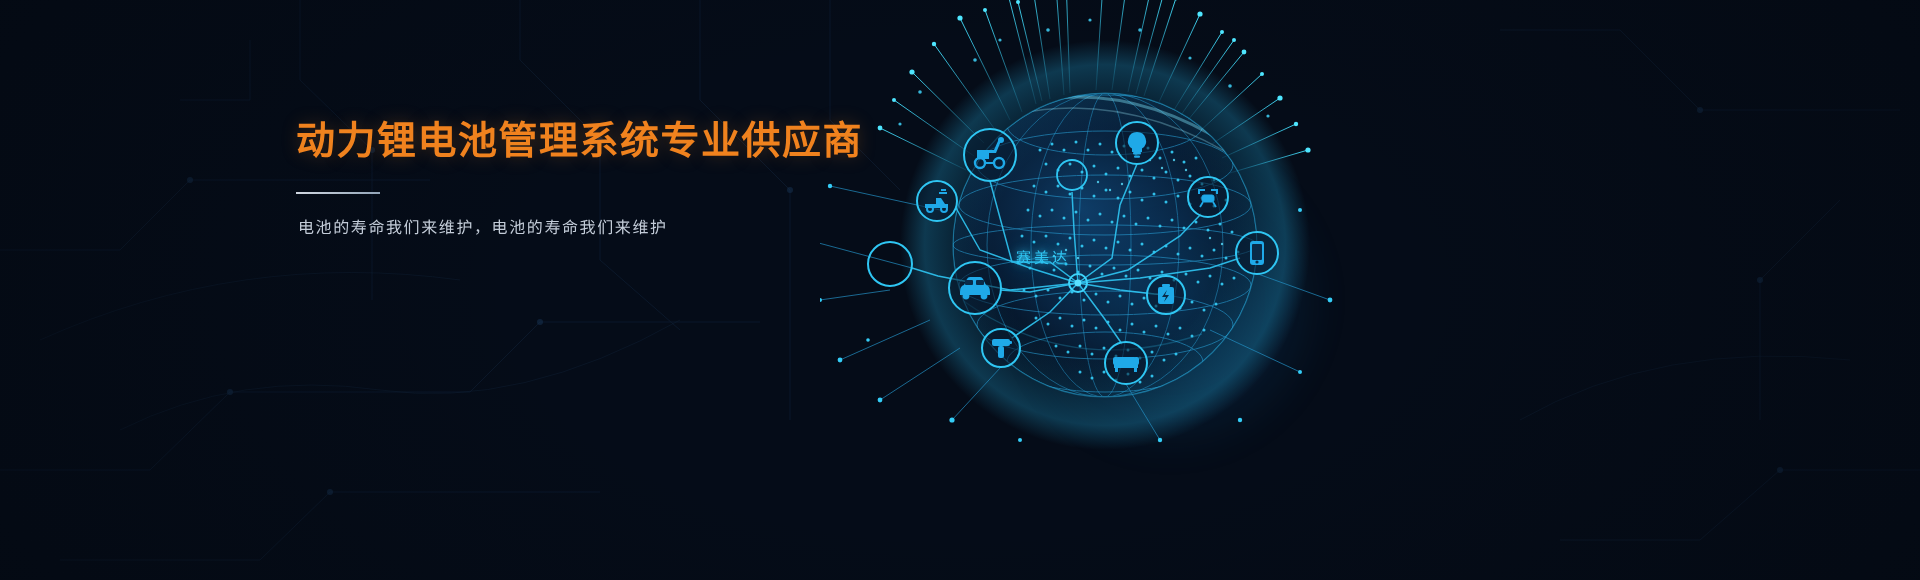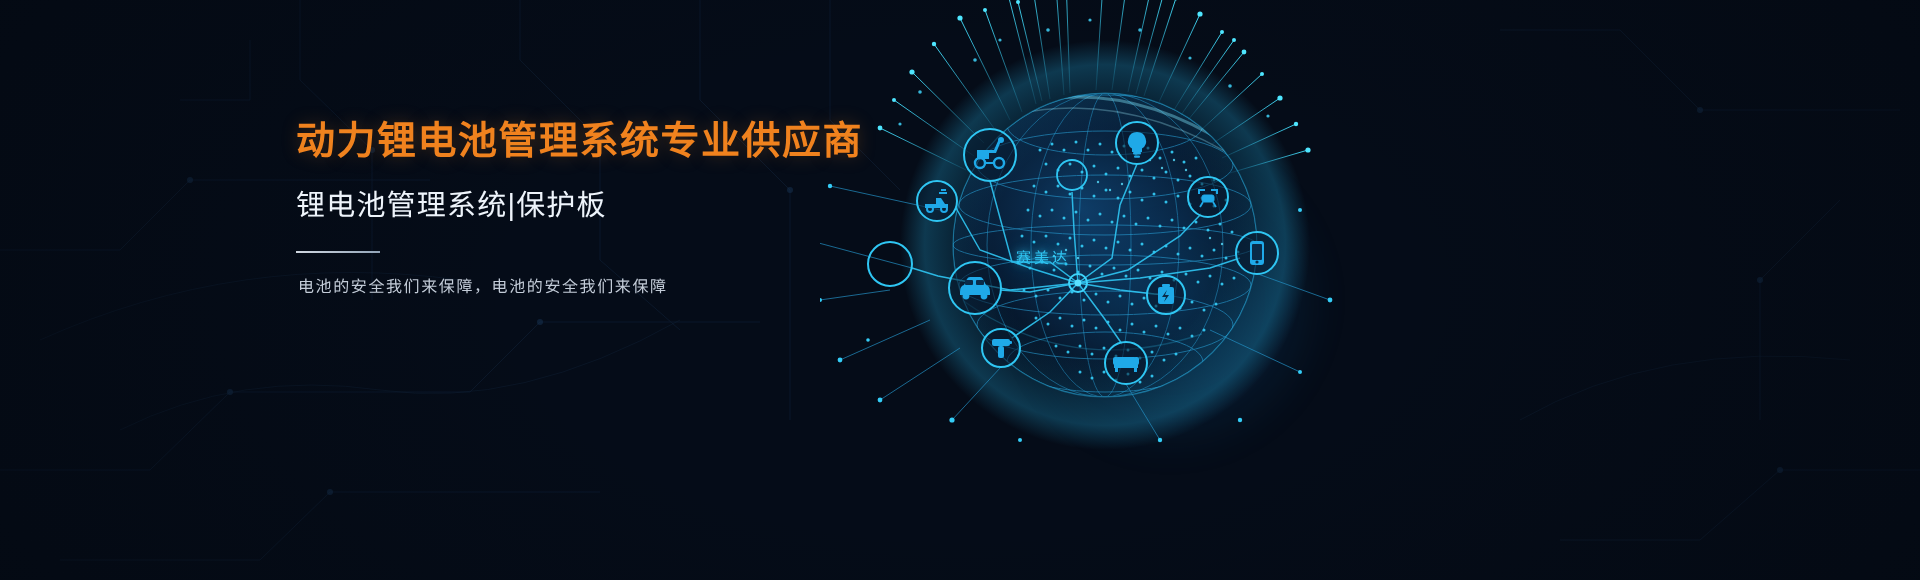--- a/index.html
+++ b/index.html
@@ -584,18 +584,17 @@
       <circle cx="1078" cy="283" r="3.4" fill="#5ae0ff"></circle>
     </g>
   </svg>
 
   <div class="brand-center">赛美达</div>
 
   <div class="vignette"></div>
 
   <div class="copy">
     <h1 class="headline">动力锂电池管理系统专业供应商</h1>
-    <h2 class="subhead">锂电池管理系统|保护板</h2>
     <div class="divider"></div>
-    <p class="tagline">电池的安全我们来保障，电池的安全我们来保障</p>
+    <p class="tagline">电池的寿命我们来维护，电池的寿命我们来维护</p>
   </div>
 
 </div>
 
 </body></html>

